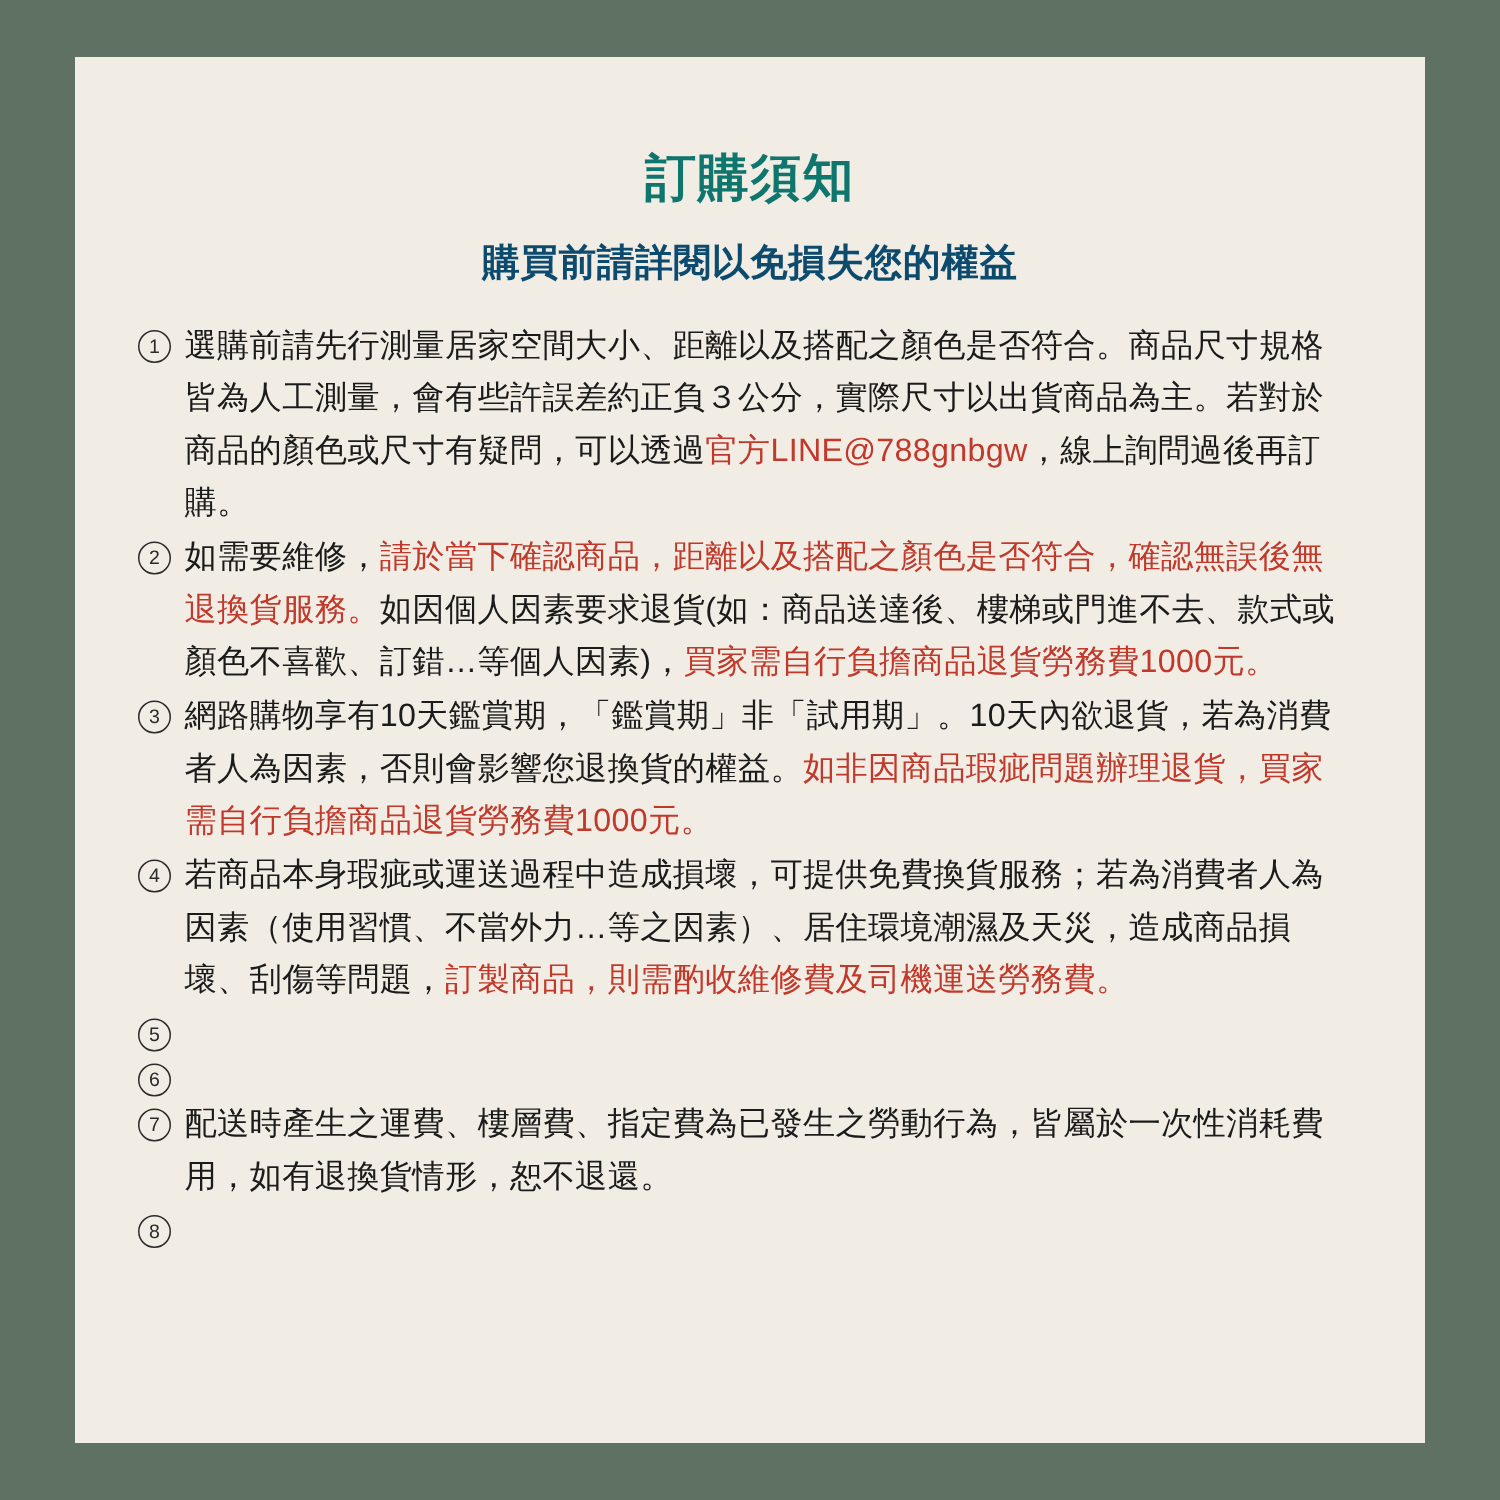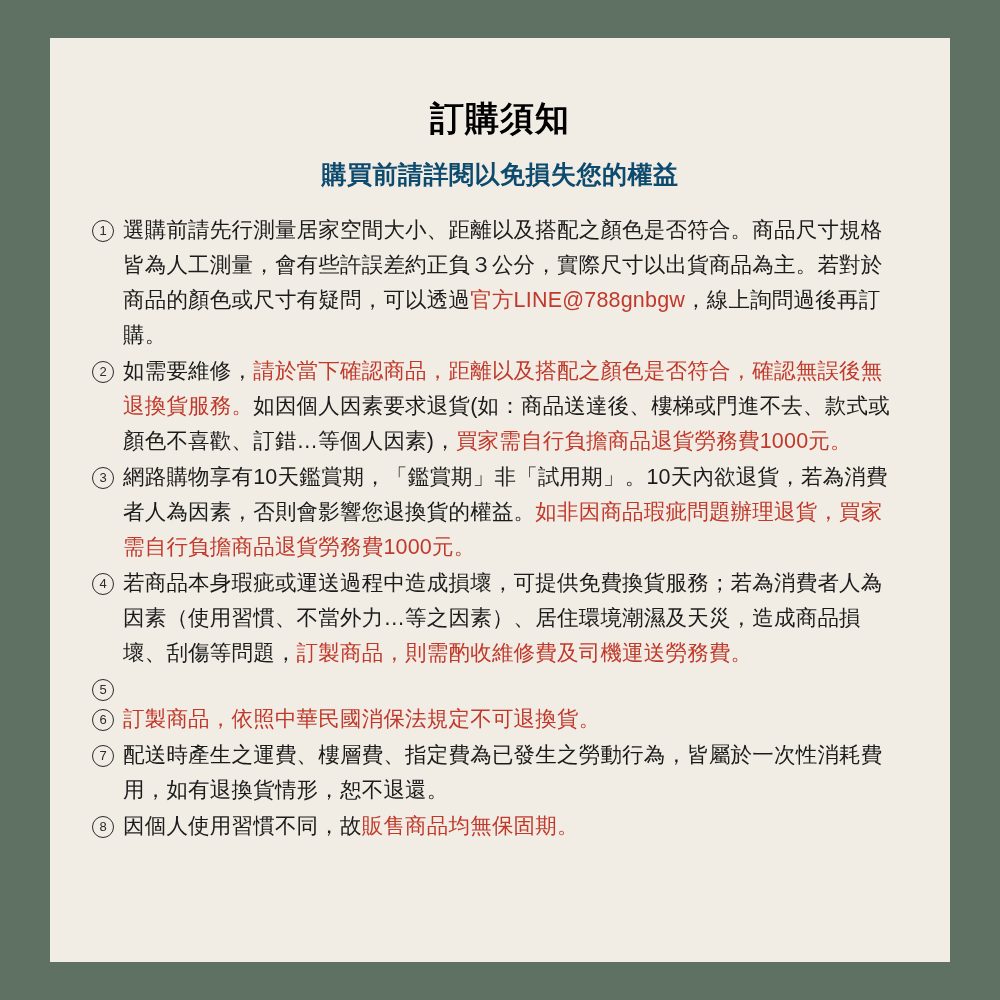--- a/index.html
+++ b/index.html
@@ -26,21 +26,21 @@
     top: 38px;
     width: 900px;
     height: 924px;
     background: #f1ece4;
     box-sizing: border-box;
   }
   .title {
     text-align: center;
     font-size: 34px;
     font-weight: bold;
-    color: #000000;
+    color: #0f766e;
     letter-spacing: 1px;
     margin-top: 58px;
   }
   .subtitle {
     text-align: center;
     font-size: 25px;
     font-weight: bold;
     color: #0c4a6e;
     margin-top: 16px;
     letter-spacing: 0.5px;
@@ -101,25 +101,23 @@
         </div>
         <div class="item">
           <div class="num">4</div>
           <div class="text"><span>若商品本身瑕疵或運送過程中造成損壞，可提供免費換貨服務；若為消費者人為因素（使用習慣、不當外力…等之因素）、居住環境潮濕及天災，造成商品損壞、刮傷等問題，</span><span class="red">訂製商品，則需酌收維修費及司機運送勞務費。</span></div>
         </div>
         <div class="item">
           <div class="num">5</div>
         </div>
         <div class="item">
           <div class="num">6</div>
-          <div class="text"><span class="red">訂製商品，依照中華民國消保法規定不可退換貨。</span></div>
         </div>
         <div class="item">
           <div class="num">7</div>
           <div class="text"><span>配送時產生之運費、樓層費、指定費為已發生之勞動行為，皆屬於一次性消耗費用，如有退換貨情形，恕不退還。</span></div>
         </div>
         <div class="item">
           <div class="num">8</div>
-          <div class="text"><span>因個人使用習慣不同，故</span><span class="red">販售商品均無保固期。</span></div>
         </div>
       </div>
   </div>
 </div>
 
 </body></html>

